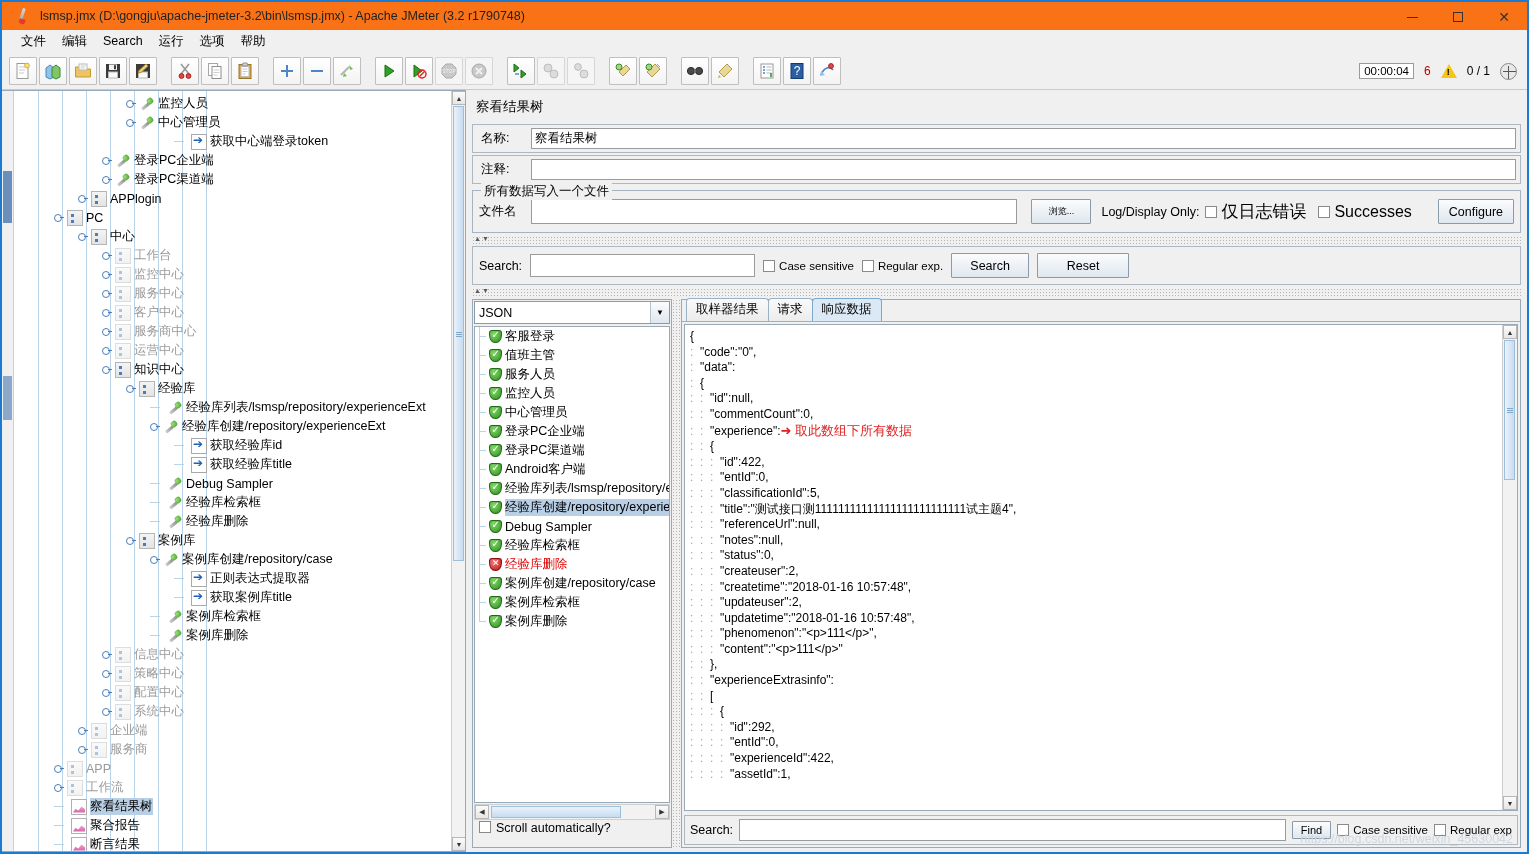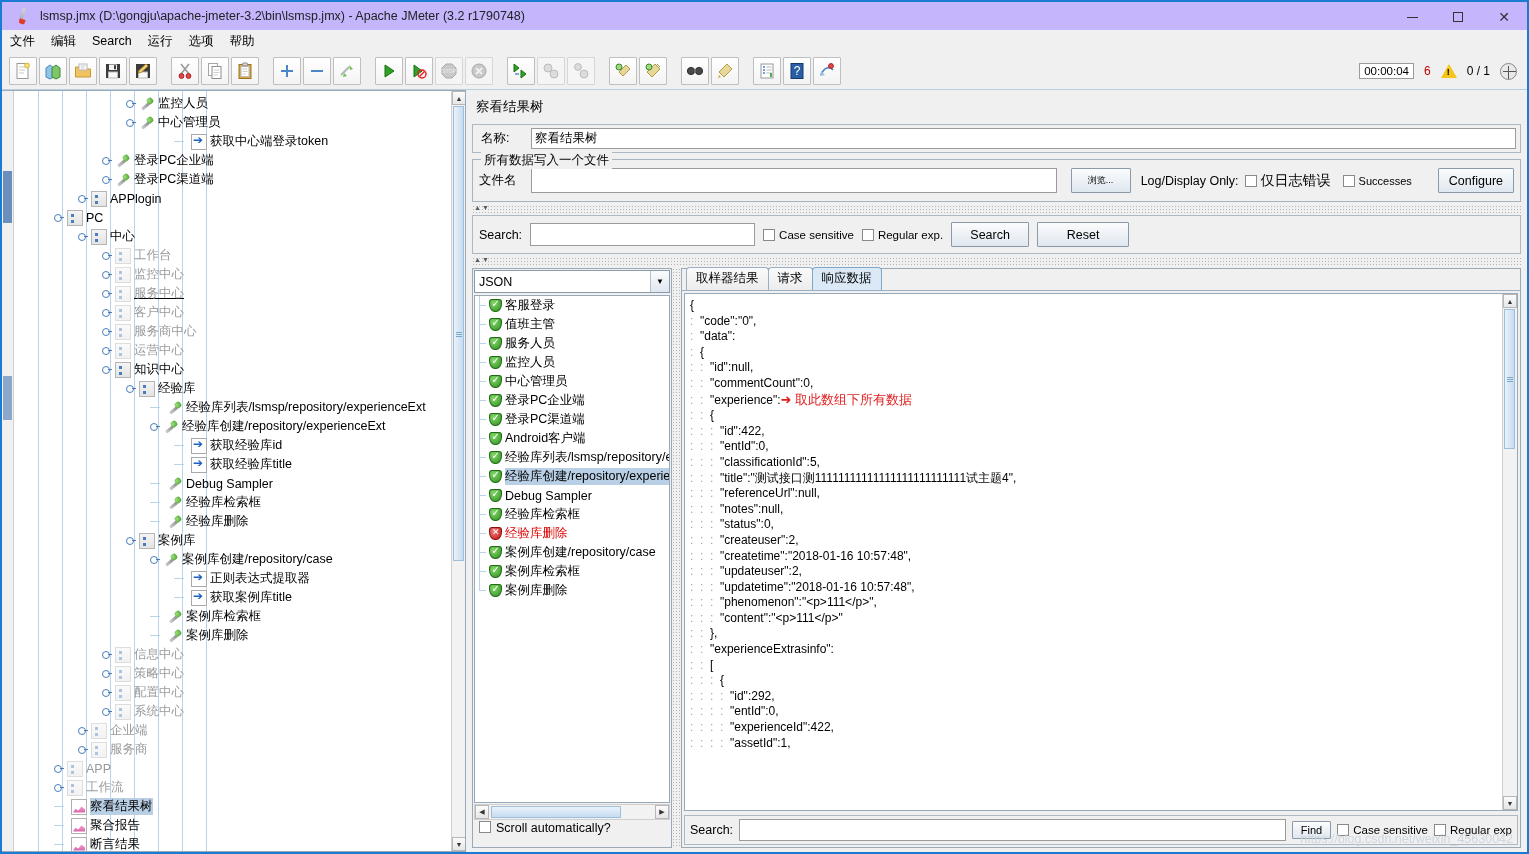--- a/index.html
+++ b/index.html
@@ -9,40 +9,40 @@
     font-family:"Liberation Sans","DejaVu Sans",sans-serif;
     font-size:12px;
     background:#f0f0f0;
     overflow:hidden;
     -webkit-font-smoothing:none;
   }
   .app { position:relative; width:1529px; height:854px; background:#f0f0f0;
          border:2px solid #1b7ad1; border-top:none; }
 
   
-  .titlebar { height:30px; background:#c4b5fd; border-top:2px solid #1b7ad1;
+  .titlebar { height:30px; background:#f97316; border-top:2px solid #1b7ad1;
               display:flex; align-items:center; position:relative; }
   .tb-icon { width:18px; height:18px; margin-left:12px; margin-right:8px;
              position:relative; flex:0 0 auto; }
   .tb-icon:before { content:""; position:absolute; left:7px; top:1px; width:3px; height:12px;
              background:linear-gradient(180deg,#d8d8d8,#aaaaaa); transform:rotate(18deg);
              border-radius:1px; }
   .tb-icon:after { content:""; position:absolute; left:5px; top:12px; width:6px; height:5px;
              background:#e03c2e; transform:rotate(18deg); border-radius:0 0 2px 2px; }
   .tb-title { font-size:12.5px; color:#222; white-space:nowrap; }
   .winbtns { position:absolute; right:0; top:0; height:30px; display:flex; }
   .winbtn { width:46px; height:30px; display:flex; align-items:center; justify-content:center;
             font-size:13px; color:#333; }
   .glyph-min { display:block; width:11px; height:1px; background:#333; }
   .glyph-max { display:block; width:10px; height:10px; border:1px solid #333; }
   .glyph-close { font-size:14px; line-height:1; }
 
   
   .menubar { height:22px; background:#f0f0f0; display:flex; align-items:center;
-             padding-left:0; }
+             padding-left:11px; }
   .menuitem { padding:2px 8px; font-size:12.5px; color:#000; cursor:default; }
 
   
   .toolbar { height:38px; background:#f0f0f0; display:flex; align-items:center;
              padding-left:6px; position:relative;
              border-bottom:1px solid #b8cfe0; }
   .tgroup { display:flex; align-items:center; }
   .tsep { width:12px; }
   .tbtn { width:28px; height:28px; margin:0 1px; border:1px solid #bfbfbf;
           background:linear-gradient(180deg,#ffffff,#f3f3f3); border-radius:1px;
@@ -492,21 +492,21 @@
             <div class="tnode dim" style="top: 155px; left: 88px;">
               <span class="handle" style="position: relative; margin-right: 4px;"></span>
               <span class="nicon ic-ctrl dimmed"></span>
               <span class="lbl">工作台</span>
             </div>
             <div class="tnode dim" style="top: 174px; left: 88px;">
               <span class="handle" style="position: relative; margin-right: 4px;"></span>
               <span class="nicon ic-ctrl dimmed"></span>
               <span class="lbl">监控中心</span>
             </div>
-            <div class="tnode dim" style="top: 193px; left: 88px; text-decoration: underline;">
+            <div class="tnode dim" style="top: 193px; left: 88px;">
               <span class="handle" style="position: relative; margin-right: 4px;"></span>
               <span class="nicon ic-ctrl dimmed"></span>
               <span class="lbl">服务中心</span>
             </div>
             <div class="tnode dim" style="top: 212px; left: 88px;">
               <span class="handle" style="position: relative; margin-right: 4px;"></span>
               <span class="nicon ic-ctrl dimmed"></span>
               <span class="lbl">客户中心</span>
             </div>
             <div class="tnode dim" style="top: 231px; left: 88px;">
@@ -692,37 +692,43 @@
     </div>
 
     <div class="rightpane">
 
       <div class="panel-title">察看结果树</div>
 
       <div class="fieldbox">
         <div class="row">
           <div class="lblfield">名称:</div>
           <input class="txtfield" type="text" value="察看结果树" style="">
+        </div>
+      </div>
+      <div class="fieldbox">
+        <div class="row">
+          <div class="lblfield">注释:</div>
+          <input class="txtfield" type="text" value="" style="">
         </div>
       </div>
 
       <div class="groupbox">
         <div class="gtitle">所有数据写入一个文件</div>
         <div class="row" style="gap:6px;">
           <div style="width:46px;font-size:12.5px;">文件名</div>
           <input class="txtfield" type="text" style="flex: 1 1 0%; height: 25px;" value="">
           <button class="btn small" style="width:60px;height:25px;margin-left:8px;">浏览...</button>
           <span style="font-size:12.5px;margin-left:4px;">Log/Display Only:</span>
           <span class="row">
             <span class="chk"></span>
-            <span class="chklabel" style="font-size:14px;">仅日志错误</span>
+            <span class="chklabel" style="font-size:17px;">仅日志错误</span>
           </span>
           <span class="row" style="margin-left:6px;">
             <span class="chk"></span>
-            <span class="chklabel" style="font-size:11px;">Successes</span>
+            <span class="chklabel" style="font-size:16px;">Successes</span>
           </span>
           <button class="btn" style="margin-left:20px;height:25px;">Configure</button>
         </div>
       </div>
 
       <div class="splitdots">
         <span class="arrows">▲▼</span>
       </div>
 
       <div class="searchrow">

